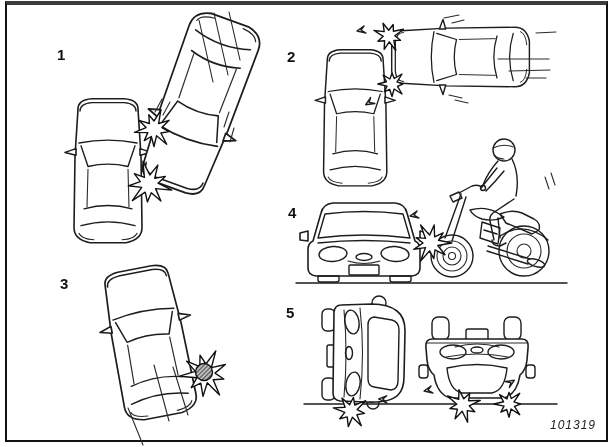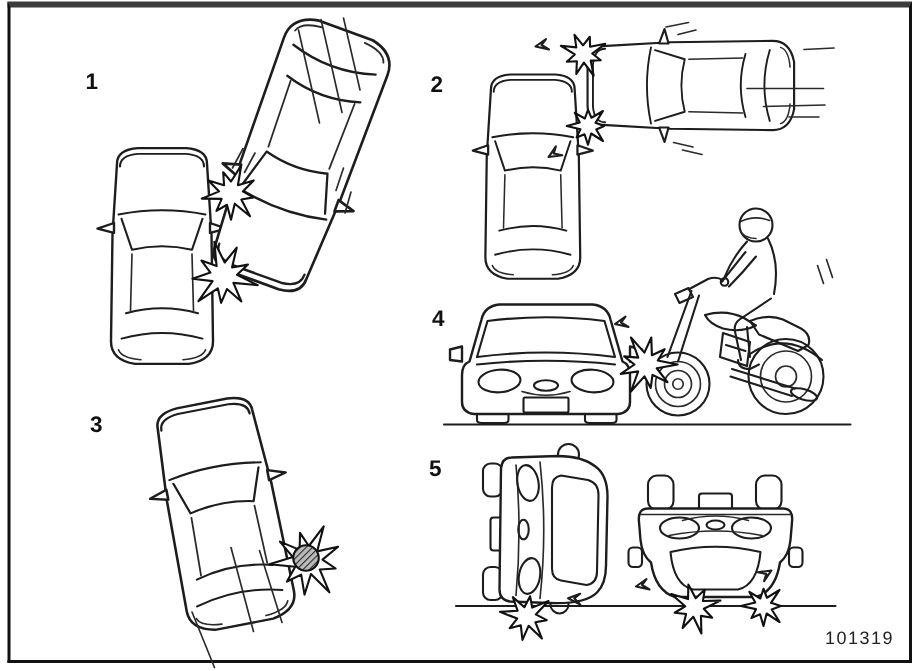--- a/index.html
+++ b/index.html
@@ -6,21 +6,21 @@
   body{width:610px;height:447px;position:relative;overflow:hidden;
        font-family:"Liberation Sans",sans-serif;}
   .frame{position:absolute;left:5px;top:1px;width:599px;height:435px;
          border:2px solid #111;border-top:4px solid #3c3c3c;background:#fff;}
   svg.scene{position:absolute;left:0;top:0;}
   svg .ln{fill:none;stroke:#1d1d1d;stroke-width:1.4;stroke-linecap:round;stroke-linejoin:round;}
   svg .body{fill:#ffffff;stroke:#1d1d1d;stroke-width:1.6;stroke-linejoin:round;}
   svg .thin{fill:none;stroke:#2a2a2a;stroke-width:1.1;stroke-linecap:round;}
   svg .burst{fill:#ffffff;stroke:#111;stroke-width:1.4;stroke-linejoin:round;}
   .num{position:absolute;font-size:15px;font-weight:bold;color:#111;line-height:16px;}
-  .figcode{position:absolute;top:418px;right:14px;font-size:12px;color:#222;letter-spacing:1px;}
+  .figcode{position:absolute;top:418px;right:14px;font-size:12px;color:#222;letter-spacing:1px;font-style:italic;}
 </style>
 </head>
 <body>
 
 <div class="frame"></div>
 
 <span class="num" style="left:57px;top:47px">1</span>
 <span class="num" style="left:287px;top:49px">2</span>
 <span class="num" style="left:60px;top:276px">3</span>
 <span class="num" style="left:288px;top:205px">4</span>

